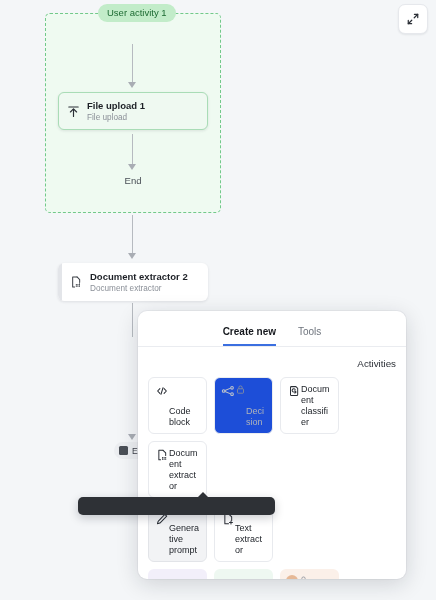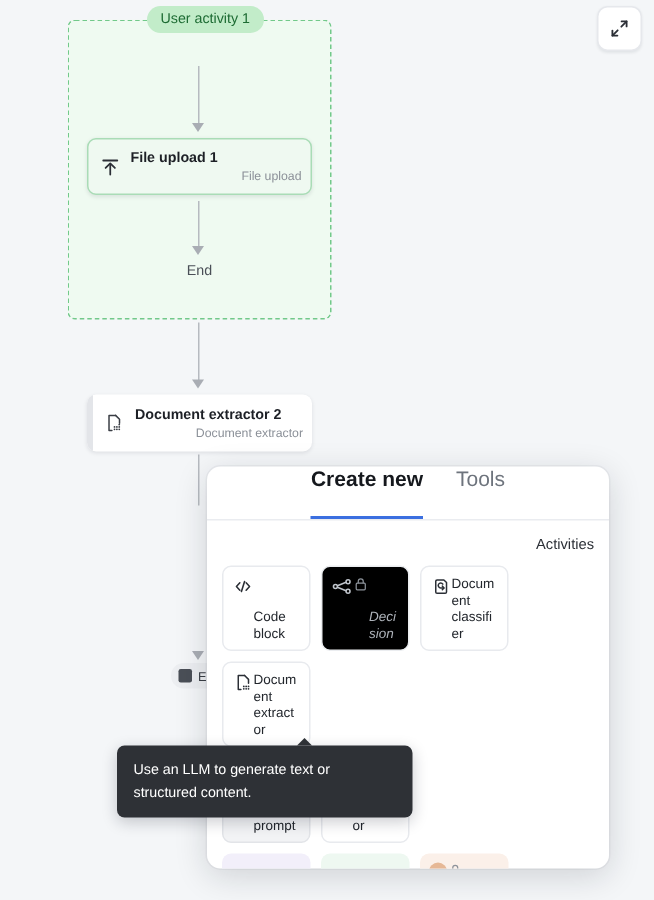--- a/index.html
+++ b/index.html
@@ -70,21 +70,21 @@
     width: 28px; flex: none;
     display: flex; align-items: center; justify-content: center;
   }
   .node .ntext { flex: 1; min-width: 0; padding-right: 6px; }
   .node .ntitle {
     font-size: 9.5px; font-weight: bold; color: #1d2026;
     line-height: 12px; white-space: nowrap; overflow: hidden;
   }
   .node .nsub {
     font-size: 8.2px; color: #8b9098; line-height: 11px;
-    white-space: nowrap; overflow: hidden; text-align: right;
+    white-space: nowrap; overflow: hidden;
   }
   #node-upload { top: 92px; }
   #node-extractor { top: 263px; }
 
   
   .end-pill {
     position: absolute; left: 114px; top: 442px;
     height: 17px; background: #eceef1; border-radius: 9px;
     display: flex; align-items: center; gap: 4px;
     padding: 0 7px 0 5px; font-size: 8.5px; color: #3a3e45;
@@ -100,42 +100,42 @@
     width: 268px; height: 268px;
     background: #fff; border-radius: 9px;
     box-shadow: 0 5px 22px rgba(16,24,40,.16), 0 0 0 1px rgba(16,24,40,.045);
     overflow: hidden;
   }
   .tabs {
     height: 36px; border-bottom: 1px solid #eaecf0;
     display: flex; align-items: flex-end; justify-content: center; gap: 22px;
   }
   .tab {
-    font-size: 14px; color: #6e747d; padding-bottom: 17px;
+    font-size: 10px; color: #6e747d; padding-bottom: 7px;
     border-bottom: 2px solid transparent; cursor: pointer; white-space: nowrap;
   }
   .tab.active { color: #15181d; font-weight: bold; border-bottom-color: #3b6fe0; }
 
   .panel-body { padding: 11px 10px 0 10px; }
   .section-title { font-size: 9.8px; color: #2b2f36; margin-bottom: 8px; text-align: right; }
 
   .grid { display: flex; flex-wrap: wrap; gap: 7px; }
   .card {
     width: 59px; height: 57px;
     border: 1px solid #e8eaee; border-radius: 6px;
     background: #fff; padding: 6px 6px 5px;
     display: flex; cursor: pointer; position: relative;
   }
   .card .crow { height: 19px; display: flex; align-items: flex-start; justify-content: space-between; }
   .card .clabel {
     font-size: 9px; line-height: 11px; color: #22262c; margin-top: auto;
     word-break: break-word;
   }
   .card.hover { background: #f2f3f5; border-color: #e2e4e8; }
-  .card.locked { background: #000000; border-color: #ebedf0; font-style: italic; }
+  .card.locked { background: #1d4ed8; border-color: #ebedf0; }
   .card.locked .clabel { color: #aeb3ba; }
 
   .row2 { margin-top: 7px; }
   .row3 { margin-top: 7px; }
 
   .card.tinted { border: none; }
   .card.branch  { background: #f2effa; }
   .card.foreach { background: #eef8f1; }
   .card.loop    { background: #fbf0e9; }
 
@@ -348,16 +348,15 @@
           </div>
 
         </div>
 
       </div>
     </div>
   </div>
 
   <div class="tooltip">
     <div class="tip-arrow"></div>
-    <span>Use an LLM to generate text or structured content.</span>
   </div>
 
 </div>
 
 </body></html>

